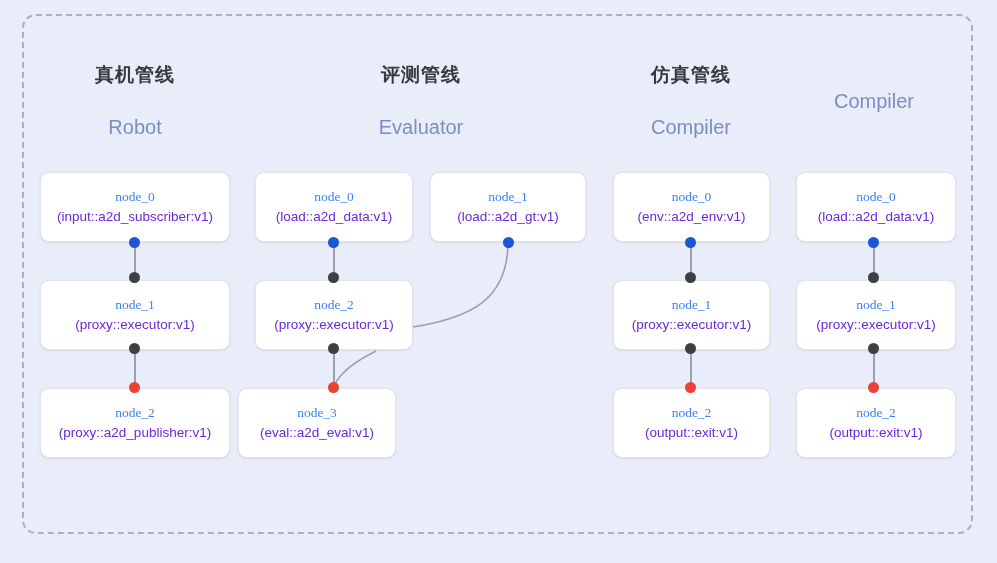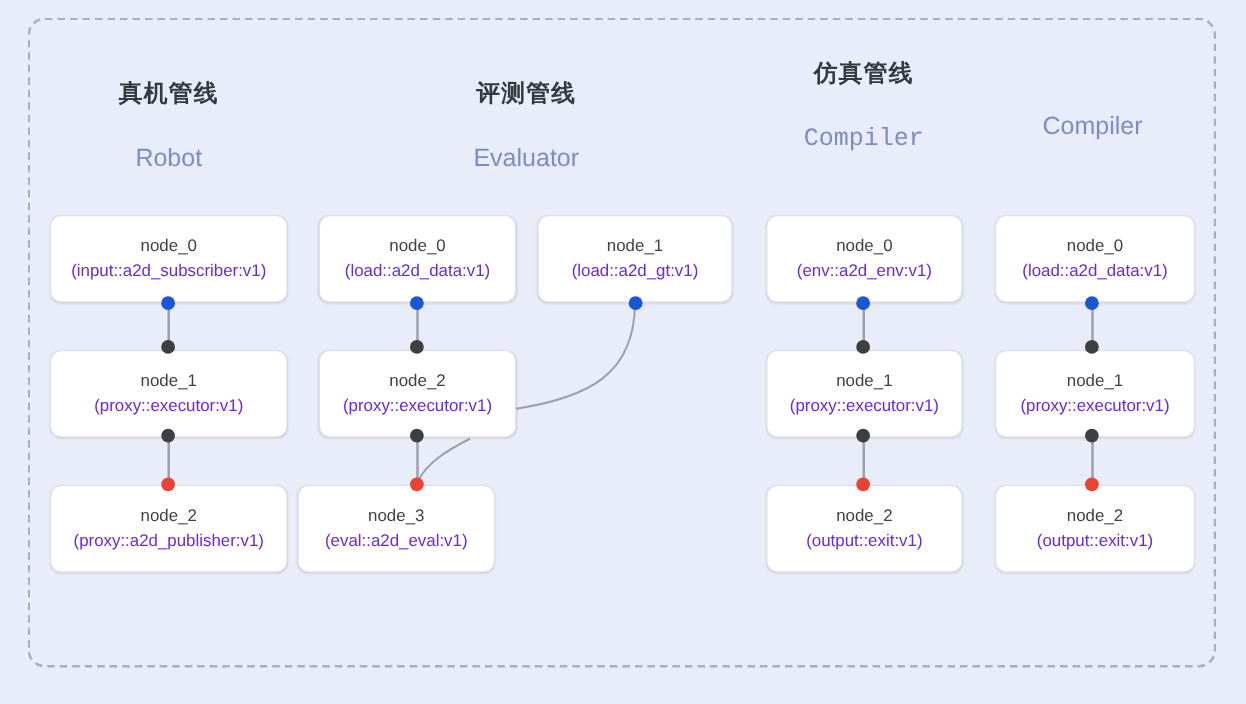--- a/index.html
+++ b/index.html
@@ -61,23 +61,24 @@
     border-radius: 9px;
     box-shadow: 0 1px 2px rgba(60,64,67,0.10), 0 0 1px rgba(60,64,67,0.10);
     display: flex;
     flex-direction: column;
     align-items: center;
     justify-content: center;
     z-index: 3;
   }
   .node-name {
     font-size: 13.5px;
-    color: #404040;
+    color: #3b82f6;
     line-height: 20px;
     white-space: nowrap;
+    font-family: Liberation Serif, serif;
   }
   .node-type {
     font-size: 13.5px;
     color: #6d28d9;
     line-height: 20px;
     white-space: nowrap;
   }
   
   .port {
     position: absolute;
@@ -121,21 +122,21 @@
   <div class="col-header" style="left:40px; top:62px; width:190px;">
     <div class="col-title-cn">真机管线</div>
     <div class="col-title-en">Robot</div>
   </div>
 
   <div class="col-header" style="left:326px; top:62px; width:190px;">
     <div class="col-title-cn">评测管线</div>
     <div class="col-title-en">Evaluator</div>
   </div>
 
-  <div class="col-header" style="left:596px; top:46px; width:190px;font-family:Liberation Mono, monospace;">
+  <div class="col-header" style="left:596px; top:62px; width:190px;">
     <div class="col-title-cn">仿真管线</div>
     <div class="col-title-en">Compiler</div>
   </div>
 
   <div class="col-header" style="left:779px; top:62px; width:190px;">
     <div class="col-title-en">Compiler</div>
   </div>
 
   <div class="link-v" style="left:134px; top:240px; height:42px;"></div>
   <div class="link-v" style="left:134px; top:348px; height:42px;"></div>

